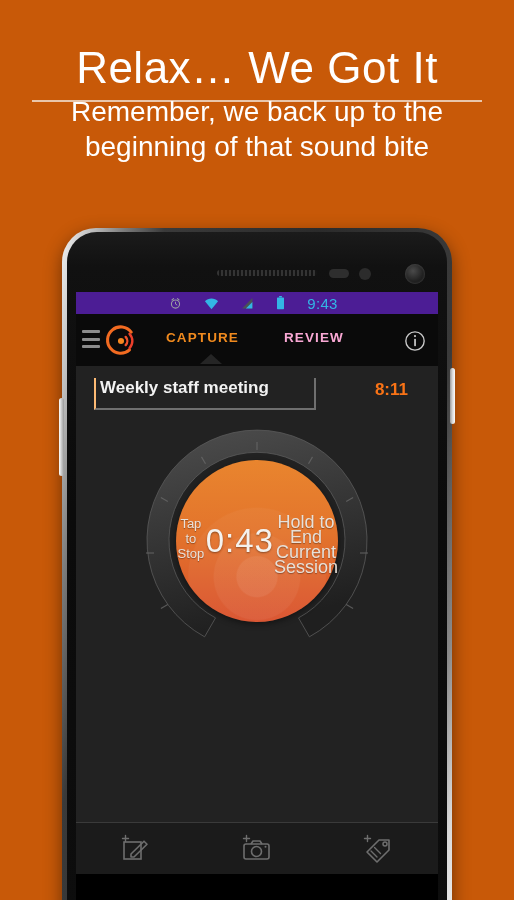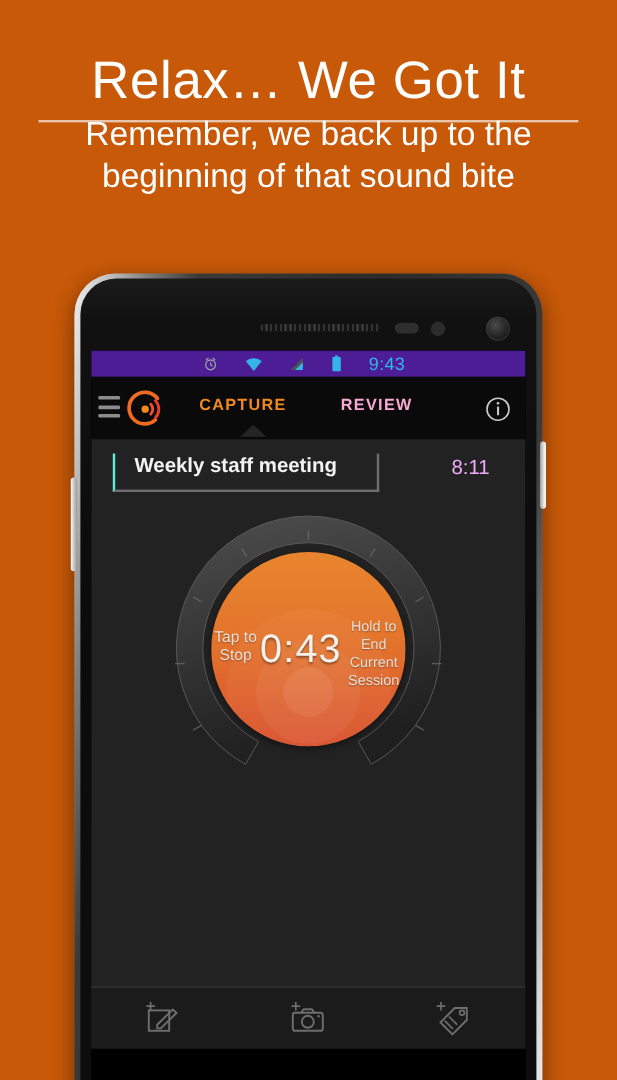--- a/index.html
+++ b/index.html
@@ -125,27 +125,27 @@
     position:absolute; left:0; top:74px; width:362px; height:508px;
     background:#222222;
   }
 
   
   .title-row { position:absolute; left:0; top:8px; width:362px; height:44px; }
   .title-input {
     position:absolute; left:18px; top:4px; width:222px; height:32px;
     color:#F2F2F2; font-size:17px; font-weight:700;
     border-bottom:2px solid #6f6f6f;
-    border-left:2px solid #5eead4; border-right:2px solid #6f6f6f;
-    display:flex; align-items:flex-start; padding-left:16px;
+    border-left:2px solid #fdba74; border-right:2px solid #6f6f6f;
+    display:flex; align-items:flex-start; padding-left:4px;
     background:transparent;
   }
   .title-elapsed {
     position:absolute; right:30px; top:6px;
-    color:#f0abfc; font-size:17px; font-weight:400;
+    color:#f97316; font-size:17px; font-weight:700;
   }
 
   
   .dial { position:absolute; left:62px; top:56px; width:238px; height:238px; }
   .dial svg { position:absolute; left:0; top:0; }
   .dial-center {
     position:absolute; left:38px; top:38px; width:162px; height:162px;
     border-radius:50%;
     background:
       radial-gradient(circle at 50% 72%, rgba(255,255,255,.07) 0 14%, rgba(0,0,0,0) 15%),
@@ -158,21 +158,21 @@
   }
   .dial-top {
     color:#E8E0D8; font-size:13px; font-weight:400;
     text-shadow:0 1px 1px rgba(0,0,0,.35); margin-bottom:6px;
   }
   .dial-timer {
     color:#F5F2EE; font-size:33px; font-weight:400; letter-spacing:1px;
     text-shadow:0 1px 2px rgba(0,0,0,.4); line-height:36px;
   }
   .dial-bottom {
-    color:#E8E0D8; font-size:12px; font-weight:400; line-height:15px;
+    color:#E8E0D8; font-size:18px; font-weight:400; line-height:15px;
     margin-top:8px; text-shadow:0 1px 1px rgba(0,0,0,.35);
   }
 
   .status-text {
     position:absolute; left:0; top:318px; width:362px; text-align:center;
     color:#C8C8C8; font-size:19px; font-weight:700; letter-spacing:.2px;
   }
 
   
   .toolbar {

